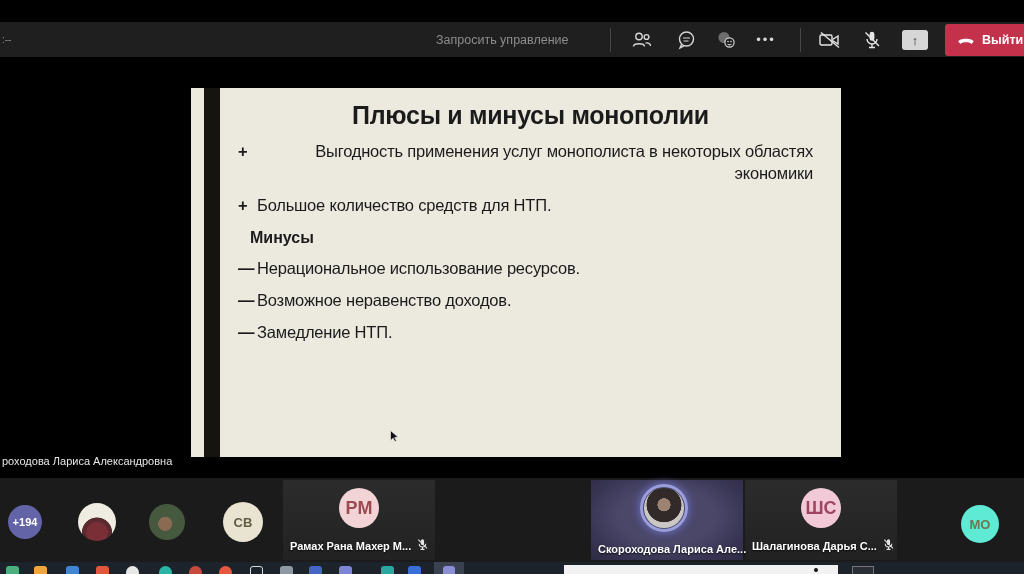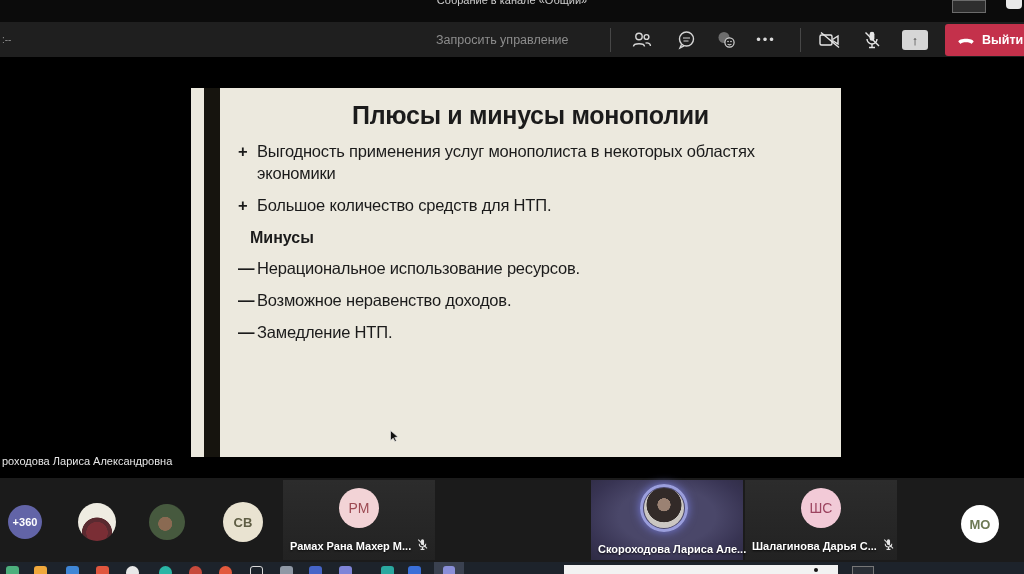--- a/index.html
+++ b/index.html
@@ -28,37 +28,37 @@
   .stage{position:absolute;left:0;top:57px;width:1024px;height:421px;background:#000;}
   .slide{position:absolute;left:191px;top:31px;width:650px;height:369px;display:flex;}
   .slide-strip{width:13px;background:#ece9de;}
   .slide-bar{width:16px;background:#16140e;}
   .slide-body{flex:1;background:#ece9de;color:#1b1b1b;overflow:hidden;}
   .slide-title{padding-top:13px;text-align:center;font-size:25px;font-weight:600;letter-spacing:-0.3px;}
   .s-heading{margin:21px 0 0 30px;font-size:16px;font-weight:700;}
   .s-heading.cons{margin-top:13px;}
   .s-item{display:flex;margin:10px 0 0 18px;font-size:16.5px;line-height:22px;letter-spacing:-0.2px;}
   .s-marker{width:19px;flex:none;font-weight:600;}
-  .s-text{max-width:556px;}
+  .s-text{max-width:556px;text-align:right;}
   .cursor{position:absolute;left:390px;top:372px;}
   .presenter-label{position:absolute;left:2px;top:398px;font-size:11px;color:#e6e6e6;}
 
   
   .filmstrip{position:absolute;left:0;top:478px;width:1024px;height:84px;background:#1b1b1b;}
   .avatar{position:absolute;border-radius:50%;display:flex;align-items:center;justify-content:center;cursor:pointer;}
   .ov-badge{left:8px;top:27px;width:34px;height:34px;background:#6264a7;color:#fff;font-size:11px;font-weight:700;}
   .photo1{left:78px;top:25px;width:38px;height:38px;background:radial-gradient(circle at 50% 78%, #7a2e35 0 30%, #5a2a30 31% 42%, #efece2 44%);}
   .photo2{left:149px;top:26px;width:36px;height:36px;background:radial-gradient(circle at 45% 55%, #8a6a52 0 24%, #46593e 26% 70%, #3a4a34 72%);}
   .av-sv{left:223px;top:24px;width:40px;height:40px;background:#e9e3d1;color:#5f5e45;font-size:13px;font-weight:600;}
-  .av-mo{left:961px;top:27px;width:38px;height:38px;background:#ffffff;color:#6d7954;font-size:13px;font-weight:600;}
+  .av-mo{left:961px;top:27px;width:38px;height:38px;background:#5eead4;color:#6d7954;font-size:13px;font-weight:600;}
 
   .tile{position:absolute;top:2px;width:152px;height:80px;background:linear-gradient(#2c2c2c,#222);cursor:pointer;}
   .tile1{left:283px;} .tile2{left:437px;} .tile4{left:745px;}
   .tile3{left:591px;background:radial-gradient(ellipse at 50% 45%, #4a4769 0 45%, #383453 75%, #2e2b43 100%);}
-  .tile-initials{position:absolute;left:56px;top:8px;width:40px;height:40px;border-radius:50%;display:flex;align-items:center;justify-content:center;font-size:14px;font-weight:400;}
+  .tile-initials{position:absolute;left:56px;top:8px;width:40px;height:40px;border-radius:50%;display:flex;align-items:center;justify-content:center;font-size:18px;font-weight:700;}
   .ti-rm{background:#f2d3d6;color:#9c4a52;}
   .ti-lp{background:#c8c8ea;color:#5a5aa4;}
   .ti-shs{background:#f2cad7;color:#9c4460;}
   .speak-ring{position:absolute;left:49px;top:4px;width:48px;height:48px;border-radius:50%;border:3px solid #9a9edd;box-shadow:0 0 10px rgba(123,131,235,.85);display:flex;align-items:center;justify-content:center;}
   .speak-photo{width:40px;height:40px;border-radius:50%;background:radial-gradient(circle at 50% 42%, #9b8273 0 21%, #322a28 22% 56%, #cbc7c2 58%);}
   .tile-foot{position:absolute;left:7px;bottom:5px;display:flex;align-items:center;gap:5px;white-space:nowrap;}
   .tile-name{font-size:11px;color:#fff;text-shadow:0 1px 2px rgba(0,0,0,.8);font-weight:bold;}
 
   
   .taskbar{position:absolute;left:0;top:562px;width:1024px;height:12px;background:#1d232b;overflow:hidden;}
@@ -68,25 +68,20 @@
   .tb-window{position:absolute;left:564px;top:3px;width:274px;height:11px;background:#f2f2f2;cursor:pointer;}
   .tb-window i{position:absolute;right:20px;top:3px;width:4px;height:4px;border-radius:50%;background:#111;}
   .tb-frame{position:absolute;left:852px;top:4px;width:22px;height:10px;border:1px solid #777;background:#2a2f36;cursor:pointer;}
   .tb-time{position:absolute;left:983px;top:1px;font-size:10px;color:#d8d8d8;margin-top:12px;}
 </style>
 </head>
 <body>
 
 <div class="screen">
 
-  <div class="titlebar">
-    <div class="meeting-title">Собрание в канале «Общий»</div>
-    <div class="win-max"></div>
-    <div class="win-popup"></div>
-  </div>
 
   <div class="toolbar">
     <span class="timer">:--</span>
     <button class="req-control">Запросить управление</button>
 
     <div class="tb-divider" style="left:610px"></div>
 
     <button class="tb-btn" style="left:628px">
       <span>
         <svg width="22" height="18" viewBox="0 0 22 18" fill="none" stroke="#d6d6d6" stroke-width="1.4">
@@ -192,21 +187,21 @@
     </div>
     <span class="cursor">
       <svg width="9" height="13" viewBox="0 0 9 13">
           <path d="M0.5 0.5 L0.5 10.5 L3.2 8.2 L4.9 11.6 L6.4 10.8 L4.7 7.5 L8 7.1 Z" fill="#111" stroke="#e8e8e8" stroke-width="0.7"></path>
         </svg>
     </span>
     <div class="presenter-label">роходова Лариса Александровна</div>
   </div>
 
   <div class="filmstrip">
-    <div class="avatar ov-badge">+360</div>
+    <div class="avatar ov-badge">+194</div>
     <div class="avatar photo1"></div>
     <div class="avatar photo2"></div>
     <div class="avatar av-sv">СВ</div>
 
     <div class="tile tile1">
       <div class="tile-initials ti-rm">РМ</div>
       <div class="tile-foot">
         <span class="tile-name">Рамах Рана Махер М...</span>
         <span>
           <svg width="13" height="13" viewBox="0 0 20 20" fill="none" stroke="#e6e6e6" stroke-width="1.6">

